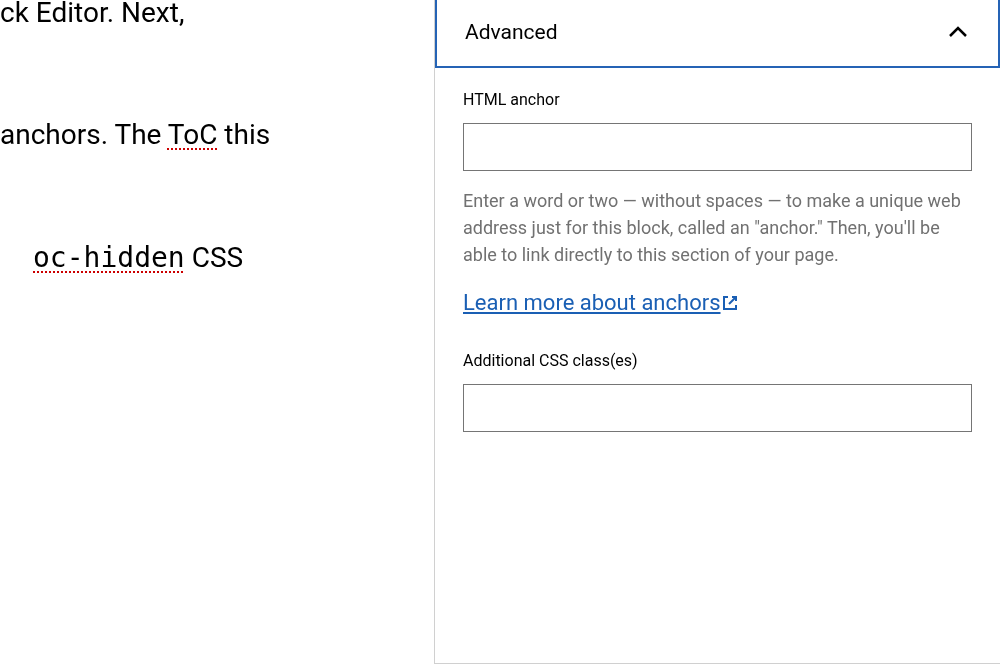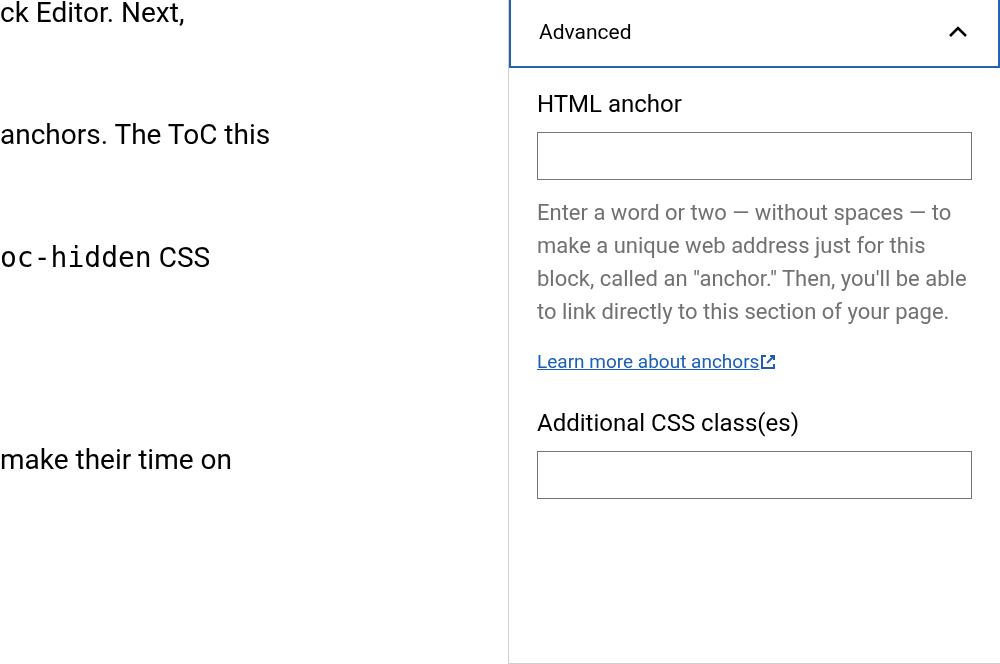--- a/index.html
+++ b/index.html
@@ -27,35 +27,37 @@
       margin-bottom: 80px;
     }
     .editor-content .p1 {
       margin-top: -8px;
     }
     .editor-content .p2 {
       margin-top: 0;
     }
     .editor-content .p3 {
       line-height: 1.55;
+      padding-left: 33px;
     }
     .editor-content .p4 {
       margin-top: 160px;
     }
     .spellcheck {
+      text-decoration: underline;
       text-decoration-style: dotted;
       text-decoration-color: #cc0000;
       text-decoration-thickness: 2px;
       text-underline-offset: 4px;
     }
     .codeish {
       font-family: "SFMono-Regular", Consolas, monospace;
     }
     .sidebar {
-      width: 492px;
+      width: 566px;
       border-left: 1px solid #d0d0d0;
       border-bottom: 1px solid #d0d0d0;
       display: flex;
       flex-direction: column;
     }
     .panel-header {
       display: flex;
       justify-content: space-between;
       align-items: center;
       padding: 22px 28px;
@@ -80,62 +82,61 @@
       width: 20px;
       height: 12px;
     }
     .panel-body {
       padding: 22px 28px;
     }
     .field-group {
       margin-bottom: 36px;
     }
     .field-label {
-      font-size: 24px;
+      font-size: 16px;
       color: #000;
       margin-bottom: 14px;
       display: block;
     }
     .text-input {
       width: 100%;
       height: 48px;
       border: 1px solid #757575;
       padding: 8px 12px;
       font-size: 18px;
       background: #fff;
     }
     .help-text {
-      font-size: 22px;
+      font-size: 18px;
       color: #717171;
       line-height: 1.5;
       margin-top: 16px;
     }
     .learn-link {
       display: inline-flex;
       align-items: center;
       color: #1a5fb4;
-      font-size: 19px;
+      font-size: 22px;
       text-decoration: underline;
       margin-top: 22px;
       cursor: pointer;
     }
     .ext-icon {
       width: 18px;
       height: 18px;
       display: inline-flex;
     }
   </style>
 </head>
 <body>
 
 <div class="editor-content">
   <p class="p1"><span>ck Editor. Next,</span></p>
   <p class="p2"><span>anchors. The </span><span class="spellcheck">ToC</span><span> this</span></p>
   <p class="p3"><span class="spellcheck codeish">oc-hidden</span><span> CSS</span><br></p>
-  <p class="p4"><span> make their time on</span></p>
 </div>
 
 <div class="sidebar">
   <div class="panel-header">
     <span class="panel-header-title">Advanced</span>
     <span class="chevron">
       <svg viewBox="0 0 20 12" fill="none" stroke="#000" stroke-width="2.5">
           <path d="M2 10 L10 2 L18 10"></path>
         </svg>
     </span>

